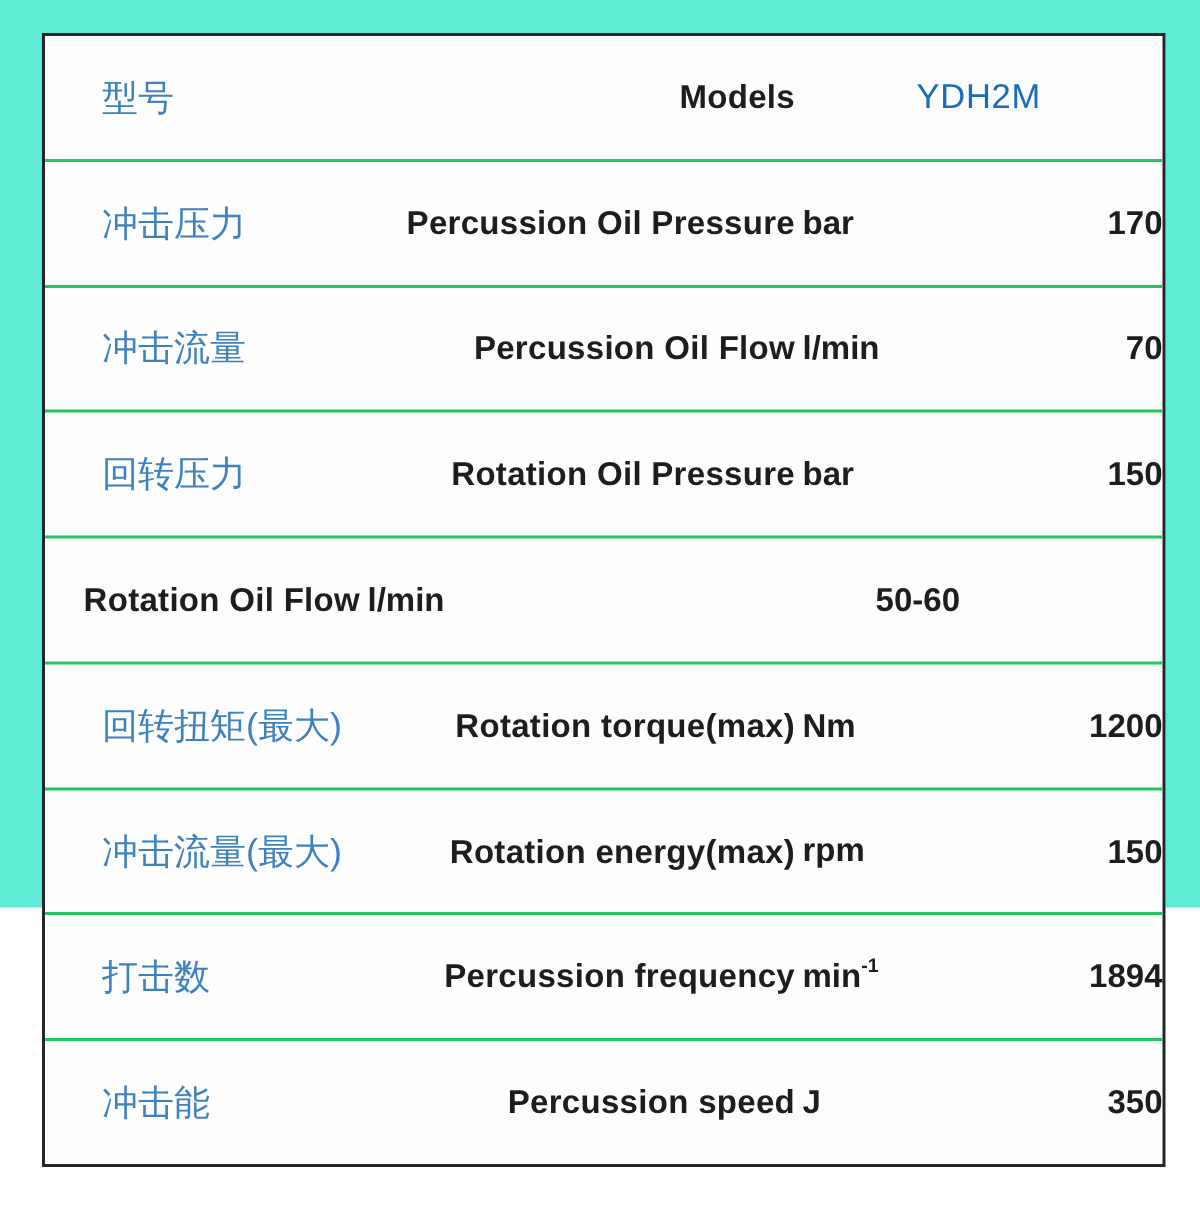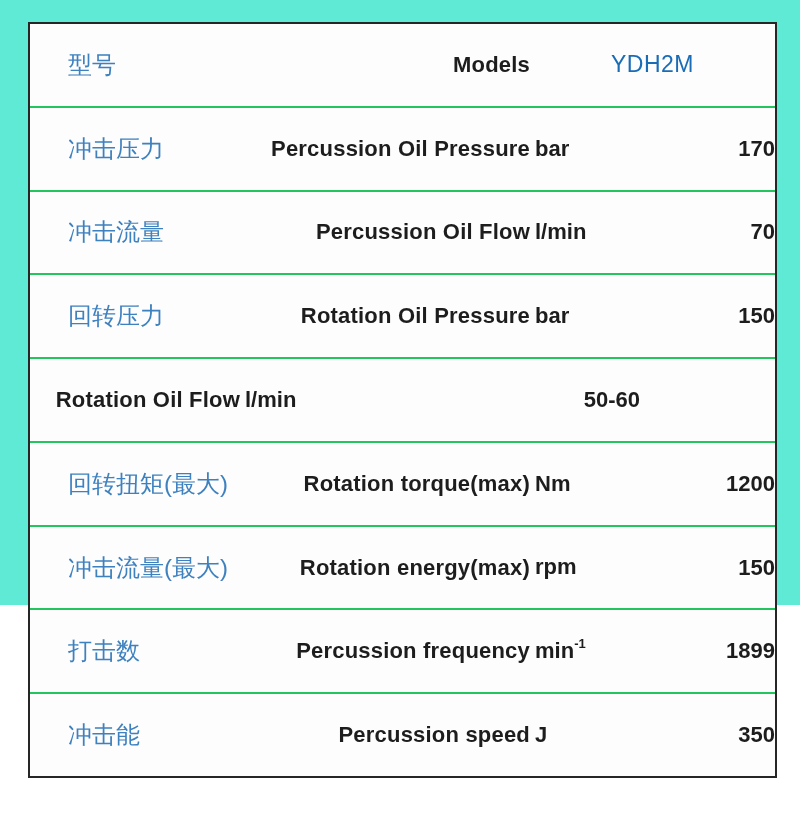--- a/index.html
+++ b/index.html
@@ -122,21 +122,21 @@
       <div class="cell-cn">冲击流量(最大)</div>
       <div class="cell-en">Rotation energy(max)</div>
       <div class="cell-unit"><span>rpm</span><sup></sup></div>
       <div class="cell-value">150</div>
     </div>
 
     <div class="row">
       <div class="cell-cn">打击数</div>
       <div class="cell-en">Percussion frequency</div>
       <div class="cell-unit"><span>min</span><sup>-1</sup></div>
-      <div class="cell-value">1899</div>
+      <div class="cell-value">1894</div>
     </div>
 
     <div class="row">
       <div class="cell-cn">冲击能</div>
       <div class="cell-en">Percussion speed</div>
       <div class="cell-unit"><span>J</span><sup></sup></div>
       <div class="cell-value">350</div>
     </div>
 
 

